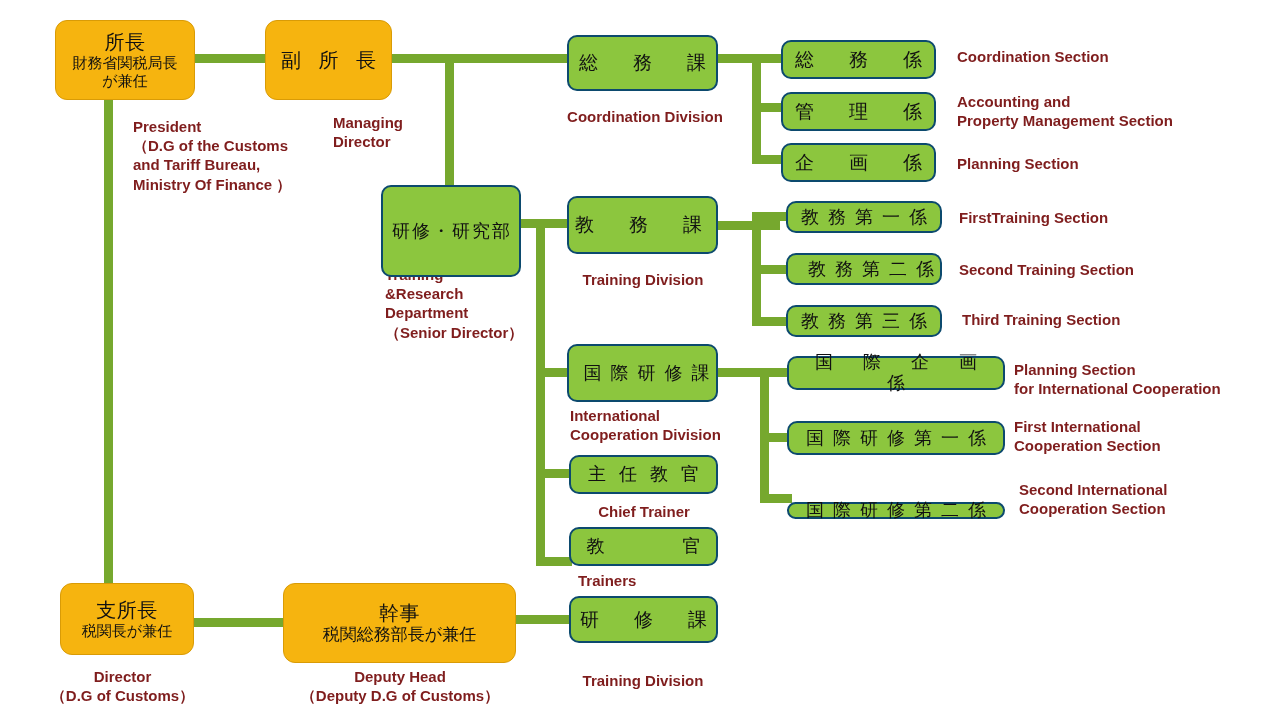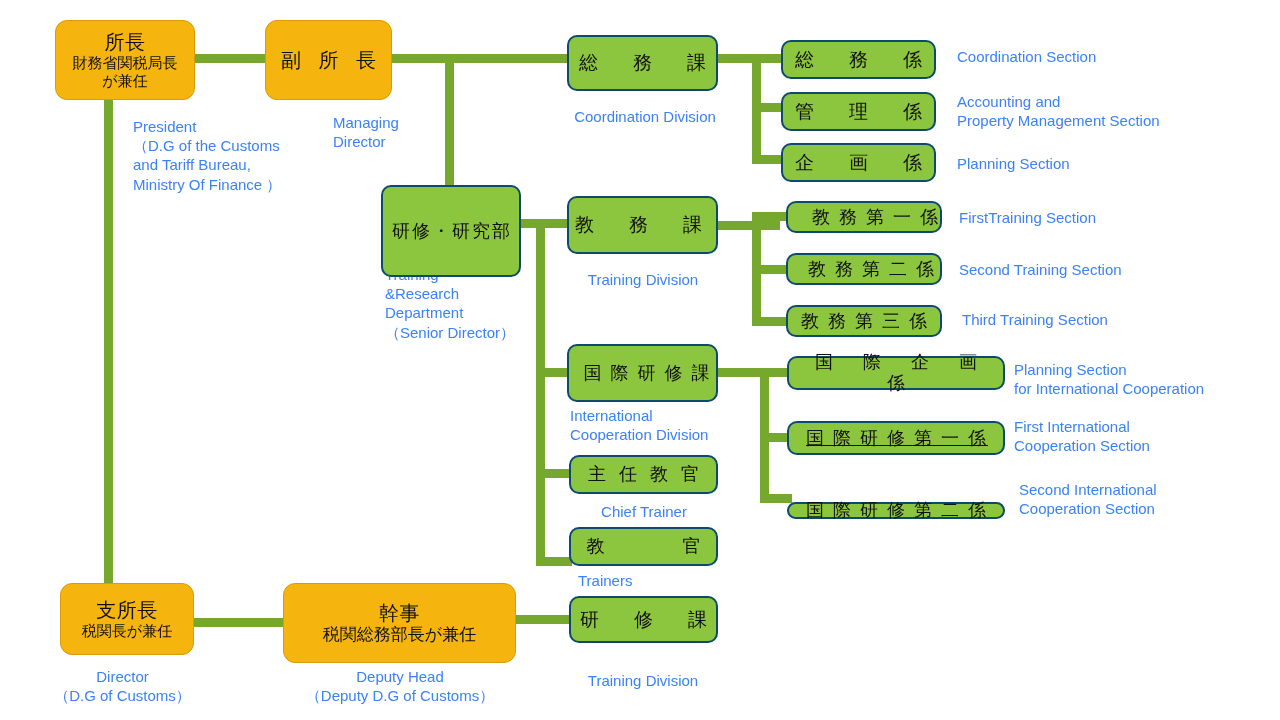--- a/index.html
+++ b/index.html
@@ -60,24 +60,25 @@
   .spread {
     display: block;
     width: 100%;
     box-sizing: border-box;
   }
 
   
   .cap {
     position: absolute;
     font-size: 15px;
-    color: #3b82f6;
+    color: #7f1d1d;
     line-height: 1.28;
     white-space: pre-line;
     z-index: 2;
+    font-weight: bold;
   }
   .cap.center {
     text-align: center;
   }
   .cap.left {
     text-align: left;
   }
 </style>
 </head>
 <body>
@@ -167,21 +168,21 @@
   <div class="cap left" style="left:385px; top:265px; width:180px;">Training
 &amp;Research
 Department
  （Senior Director）</div>
 
   <div class="node green" style="left:567px; top:196px; width:151px; height:58px;">
     <span class="jp-main spread" style="letter-spacing:8px; ">教　務　課</span>
   </div>
   <div class="cap center" style="left:558px; top:270px; width:170px;">Training Division</div>
 
-  <div class="node green" style="left:786px; top:201px; width:156px; height:32px;text-align:right;">
+  <div class="node green" style="left:786px; top:201px; width:156px; height:32px;">
     <span class="jp-main spread" style="letter-spacing:2px; padding-left:2px; font-size:18px;">教 務 第 一 係</span>
   </div>
   <div class="cap left" style="left:959px; top:208px; width:300px;">FirstTraining  Section</div>
 
   <div class="node green" style="left:786px; top:253px; width:156px; height:32px;">
     <span class="jp-main spread" style="letter-spacing:2px; padding-left:16px; font-size:18px;">教 務 第 二 係</span>
   </div>
   <div class="cap left" style="left:959px; top:260px; width:300px;">Second Training Section</div>
 
   <div class="node green" style="left:786px; top:305px; width:156px; height:32px;">
@@ -195,21 +196,21 @@
   <div class="cap left" style="left:570px; top:406px; width:200px;">International
 Cooperation Division</div>
 
   <div class="node green" style="left:787px; top:356px; width:218px; height:34px;">
     <span class="jp-main spread" style="letter-spacing:6px; padding-left:6px; font-size:18px;">国　際　企　画　係</span>
   </div>
   <div class="cap left" style="left:1014px; top:360px; width:260px;">Planning Section
 for International  Cooperation</div>
 
   <div class="node green" style="left:787px; top:421px; width:218px; height:34px;">
-    <span class="jp-main spread" style="letter-spacing:2px; padding-left:2px; font-size:18px;text-decoration:underline;">国 際 研 修 第 一 係</span>
+    <span class="jp-main spread" style="letter-spacing:2px; padding-left:2px; font-size:18px;">国 際 研 修 第 一 係</span>
   </div>
   <div class="cap left" style="left:1014px; top:417px; width:260px;">First International
 Cooperation Section</div>
 
   <div class="node green" style="left:787px; top:482px; width:218px; height:17px;margin-top:20px;">
     <span class="jp-main spread" style="letter-spacing:2px; padding-left:2px; font-size:18px;">国 際 研 修 第 二 係</span>
   </div>
   <div class="cap left" style="left:1019px; top:480px; width:260px;">Second International
 Cooperation Section</div>
 

